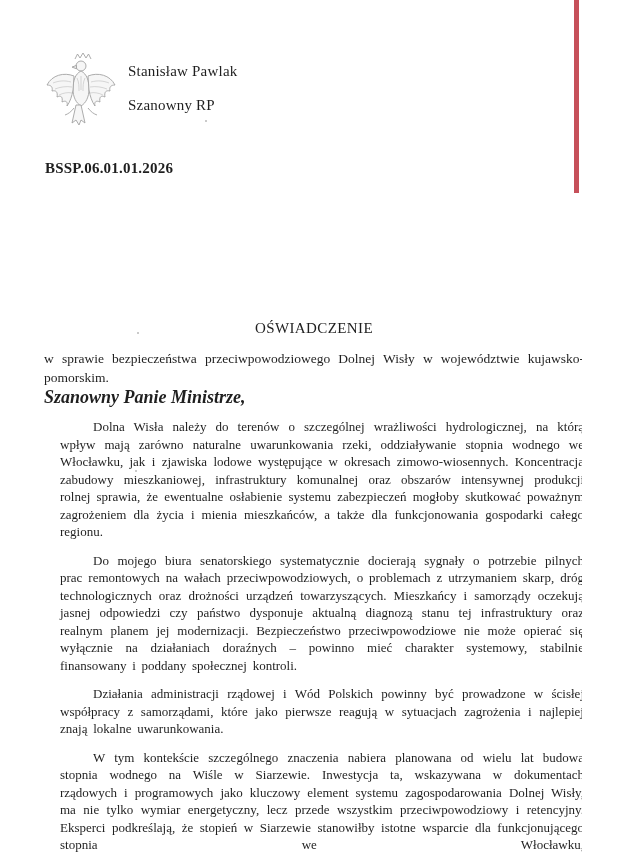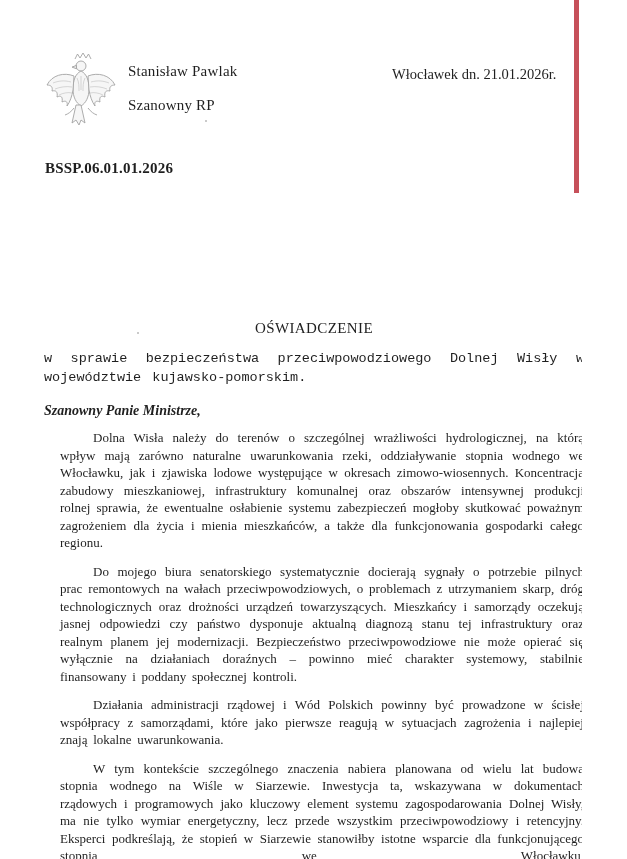--- a/index.html
+++ b/index.html
@@ -46,26 +46,25 @@
   }
   .body-block {
     position: absolute; left: 44px; top: 320px; width: 540px;
     text-align: justify;
   }
   .doc-title {
     text-align: center; font-weight: normal; font-size: 15px;
     letter-spacing: 0.4px; margin: 0 0 13px 0;
   }
   .subject {
-    font-size: 13.5px; line-height: 18.5px; margin: 0 0 16px 0;
+    font-size: 13.5px; line-height: 18.5px; margin: 0 0 0 0;
     word-spacing: 3px;
-    font-family: Liberation Mono, monospace;
   }
   .salutation {
-    font-weight: bold; font-style: italic; font-size: 14px;
+    font-weight: bold; font-style: italic; font-size: 18px;
     margin: 0 0 10px 0; text-align: left;
   }
   p.par {
     font-size: 13px; line-height: 17.5px; margin: 0 0 11px 16px;
     text-indent: 33px; word-spacing: 2.5px;
   }
   p.par.continues { text-align-last: justify; }
   .speck {
     position: absolute; width: 2px; height: 2px;
     background: #9a9a9a; border-radius: 50%; opacity: 0.7;
@@ -91,21 +90,20 @@
     </g>
     <g stroke="#bdbdbd" stroke-width="0.6" fill="none">
       <path d="M9 31 C 14 29 20 28 27 30 M11 37 C 16 35 22 34 28 35 M15 43 C 19 41 24 40 28 41"></path>
       <path d="M65 31 C 60 29 54 28 47 30 M63 37 C 58 35 52 34 46 35 M59 43 C 55 41 50 40 46 41"></path>
       <path d="M33 26 c2 4 2 9 2 13 M41 26 c-2 4 -2 9 -2 13 M37 24 v14"></path>
     </g>
   </svg>
 
   <div class="sender-name">Stanisław Pawlak</div>
   <div class="sender-title">Szanowny RP</div>
-  <div class="place-date">Włocławek dn. 21.01.2026r.</div>
   <div class="ref-number">BSSP.06.01.01.2026</div>
 
 
   <div class="body-block">
     <div class="doc-title">OŚWIADCZENIE</div>
     <div class="subject">w sprawie bezpieczeństwa przeciwpowodziowego Dolnej Wisły w województwie kujawsko-pomorskim.</div>
     <div class="salutation">Szanowny Panie Ministrze,</div>
     <p class="par">Dolna Wisła należy do terenów o szczególnej wrażliwości hydrologicznej, na którą wpływ mają zarówno naturalne uwarunkowania rzeki, oddziaływanie stopnia wodnego we Włocławku, jak i zjawiska lodowe występujące w okresach zimowo-wiosennych. Koncentracja zabudowy mieszkaniowej, infrastruktury komunalnej oraz obszarów intensywnej produkcji rolnej sprawia, że ewentualne osłabienie systemu zabezpieczeń mogłoby skutkować poważnym zagrożeniem dla życia i mienia mieszkańców, a także dla funkcjonowania gospodarki całego regionu.</p>
     <p class="par">Do mojego biura senatorskiego systematycznie docierają sygnały o potrzebie pilnych prac remontowych na wałach przeciwpowodziowych, o problemach z utrzymaniem skarp, dróg technologicznych oraz drożności urządzeń towarzyszących. Mieszkańcy i samorządy oczekują jasnej odpowiedzi czy państwo dysponuje aktualną diagnozą stanu tej infrastruktury oraz realnym planem jej modernizacji. Bezpieczeństwo przeciwpowodziowe nie może opierać się wyłącznie na działaniach doraźnych – powinno mieć charakter systemowy, stabilnie finansowany i poddany społecznej kontroli.</p>
     <p class="par">Działania administracji rządowej i Wód Polskich powinny być prowadzone w ścisłej współpracy z samorządami, które jako pierwsze reagują w sytuacjach zagrożenia i najlepiej znają lokalne uwarunkowania.</p>

